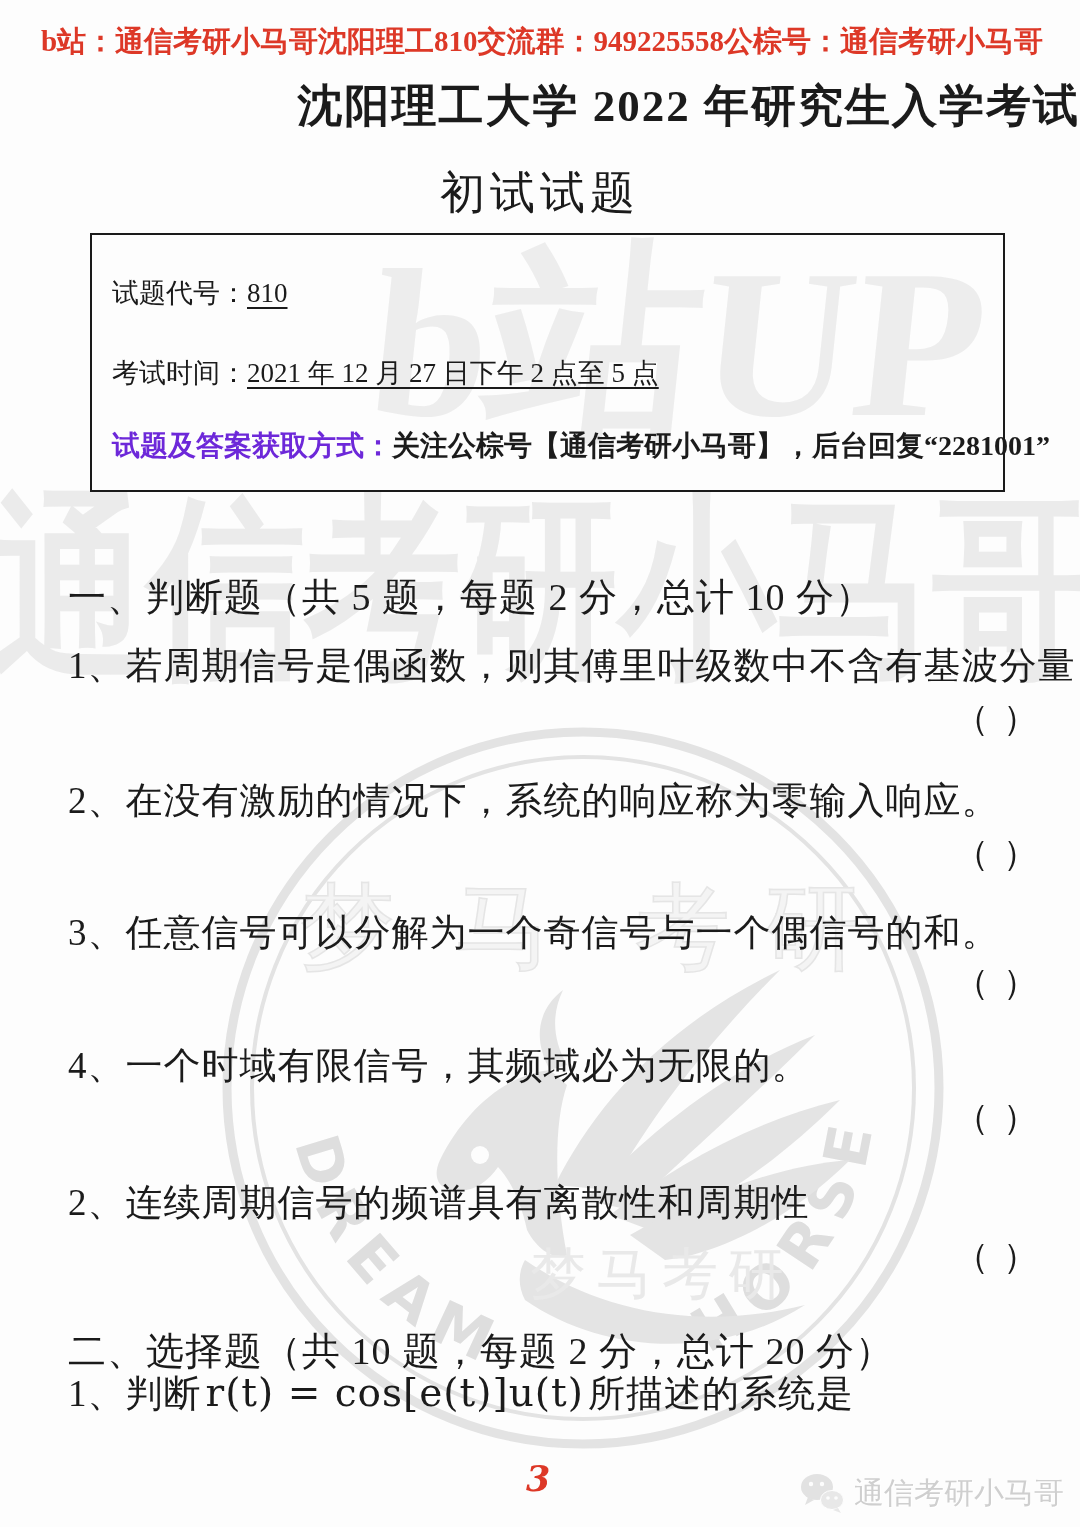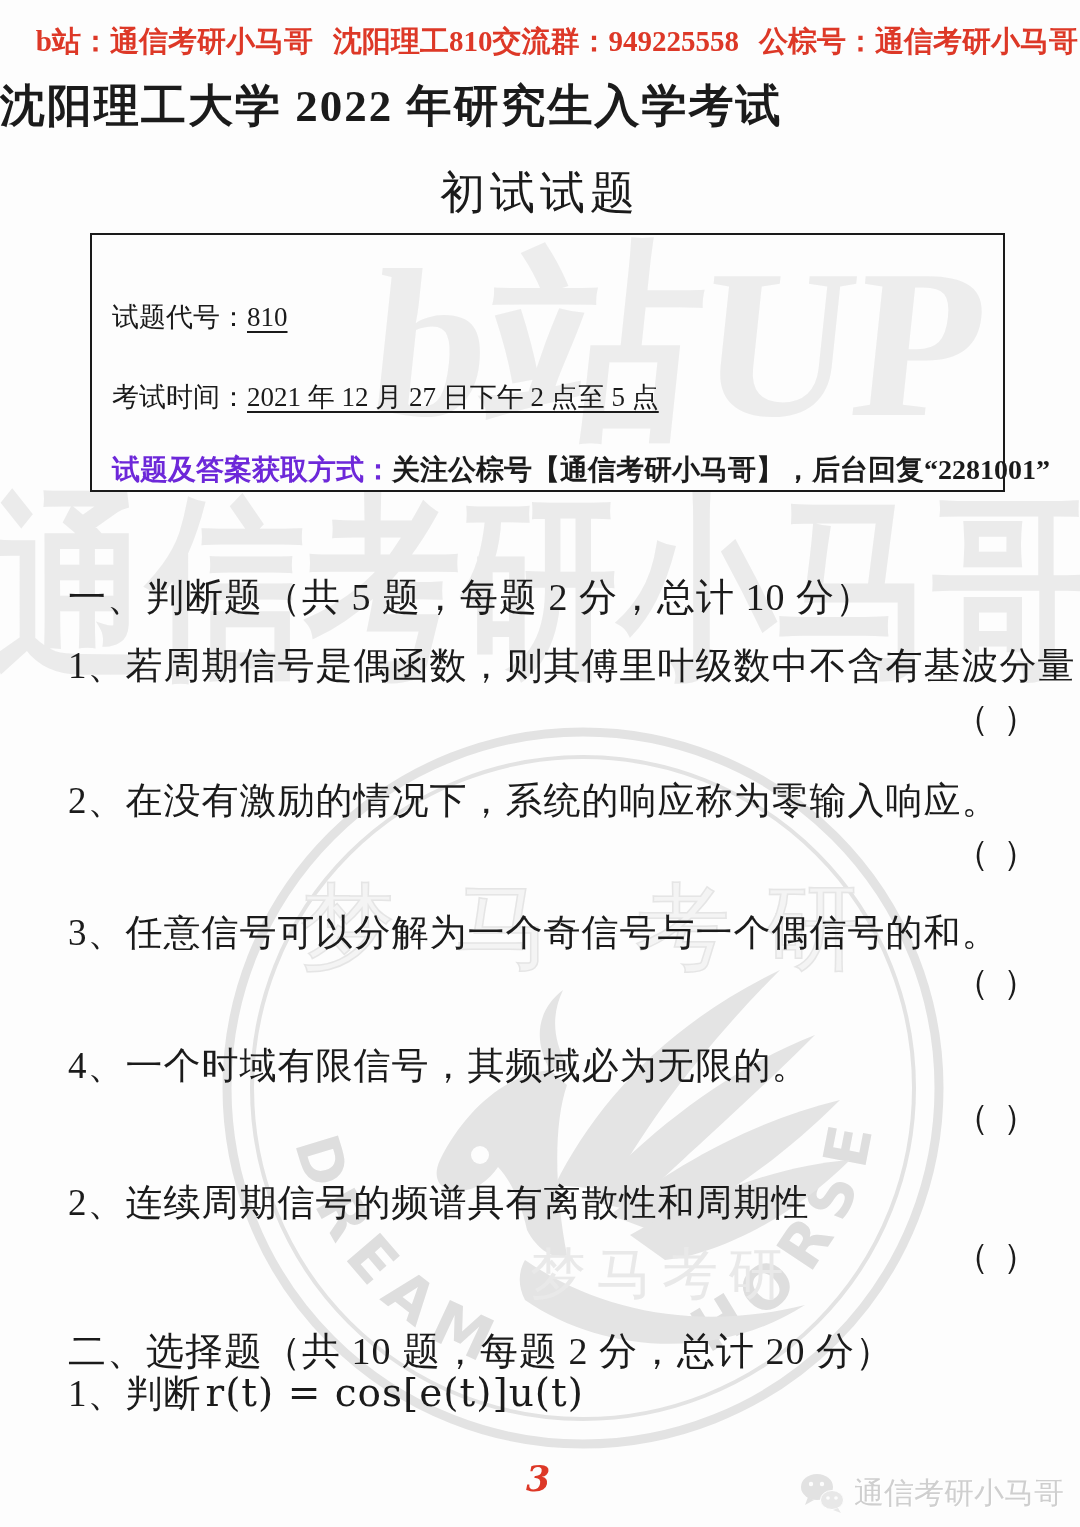--- a/index.html
+++ b/index.html
@@ -20,32 +20,32 @@
     top:462px;left:50%;
     transform:translateX(-50%) scaleX(0.80);
     font-size:196px;line-height:1.3;font-weight:bold;
     color:#ebebeb;white-space:nowrap;
   }
   .wm-circle{left:195px;top:715px;width:780px;height:745px;}
   
   .ct{position:absolute;z-index:2;}
   .topbar{
     top:22px;left:6px;right:2px;
-    display:flex;justify-content:flex-end;
-    font-size:29px;font-weight:bold;color:#dd3827;white-space:nowrap;gap:20px;
+    display:flex;justify-content:center;
+    font-size:29px;font-weight:bold;color:#dd3827;white-space:nowrap;
   }
-  .title{top:76px;left:0;width:100%;text-align:left;
+  .title{top:76px;left:0;width:100%;text-align:right;
     font-size:45px;font-weight:bold;letter-spacing:2px;}
   .subtitle{top:163px;left:0;width:100%;text-align:center;
     font-size:45px;font-weight:normal;letter-spacing:5px;}
   .infobox{
     left:90px;top:233px;width:911px;height:255px;
     border:2px solid #1a1a1a;background:transparent;
   }
-  .ib-row{position:absolute;left:20px;right:2px;font-size:27px;white-space:nowrap;margin-top:24px;}
+  .ib-row{position:absolute;left:20px;right:2px;font-size:27px;white-space:nowrap;}
   .ib-row1{top:40px;}
   .ib-row2{top:120px;}
   .ib-row3{top:192px;font-weight:bold;font-size:28px;}
   .ib-right{position:absolute;left:510px;top:0;}
   .uline{text-decoration:underline;text-underline-offset:5px;text-decoration-thickness:1.5px;}
   .red{color:#6d28d9;}
   .qtext{left:68px;right:36px;font-size:37px;line-height:1.25;letter-spacing:1px;white-space:nowrap;}
   .sechead{left:68px;right:36px;font-size:38px;font-weight:500;letter-spacing:1px;white-space:nowrap;}
   .bracket{
     position:absolute;z-index:2;right:42px;
@@ -149,20 +149,21 @@
 <div class="bracket" style="top:1236px">
   <span>（</span>
   <span>）</span>
 </div>
 
 <div class="ct sechead" style="top:1326px">二、选择题（共 10 题，每题 2 分，总计 20 分）</div>
 
 <div class="ct qtext qline" style="top:1369px">
   <span>1、判断</span>
   <span class="formula">r(t) = cos[e(t)]u(t)</span>
+  <span>所描述的系统是</span>
 </div>
 
 <div class="ct pagenum">3</div>
 
 <div class="ct brandfooter">
   <svg width="48" height="42" viewBox="0 0 48 42">
     <ellipse cx="19" cy="15" rx="16" ry="13" fill="#e2e2e2"></ellipse>
     <path d="M 10 25 L 7 33 L 16 28 Z" fill="#e2e2e2"></path>
     <circle cx="13" cy="12" r="2.2" fill="#fdfdfd"></circle>
     <circle cx="24" cy="12" r="2.2" fill="#fdfdfd"></circle>

